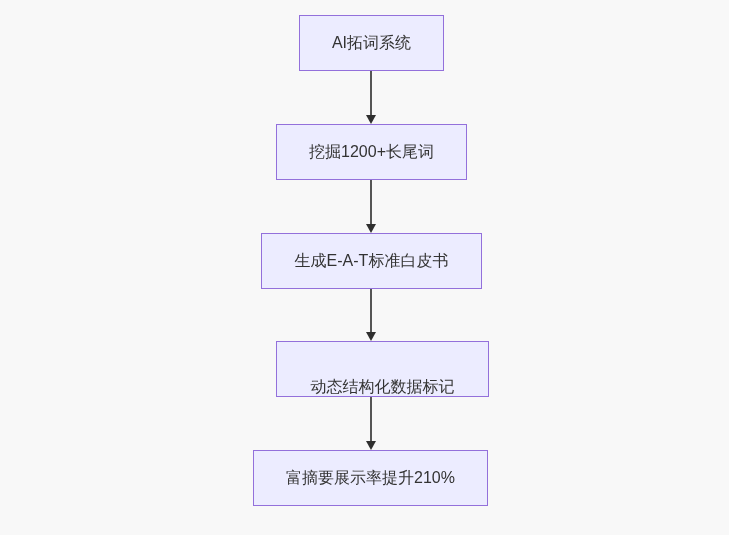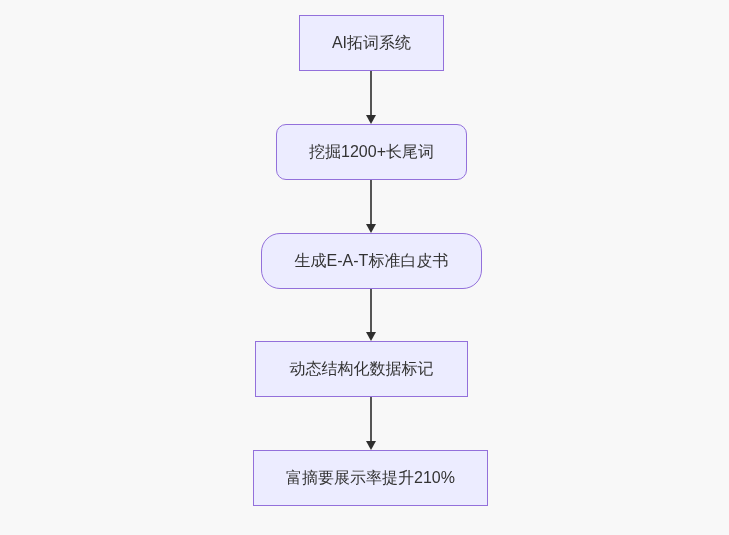--- a/index.html
+++ b/index.html
@@ -51,23 +51,23 @@
   }
   .arrow .head{
     width:0;
     height:0;
     border-left:5px solid transparent;
     border-right:5px solid transparent;
     border-top:9px solid var(--arrow-head);
   }
   
   .n1{left:299px;top:15px;width:145px;height:56px;}
-  .n2{left:276px;top:124px;width:191px;height:56px;border-radius:10px;}
-  .n3{left:261px;top:233px;width:221px;height:56px;border-radius:19px;}
-  .n4{left:255px;top:341px;width:213px;height:56px;}
+  .n2{left:276px;top:124px;width:191px;height:56px;}
+  .n3{left:261px;top:233px;width:221px;height:56px;}
+  .n4{left:276px;top:341px;width:213px;height:56px;align-items:flex-end;}
   .n5{left:253px;top:450px;width:235px;height:56px;text-align:right;}
   
   .a1{left:365px;top:71px;height:53px;}
   .a2{left:365px;top:180px;height:53px;}
   .a3{left:365px;top:289px;height:52px;}
   .a4{left:365px;top:397px;height:53px;}
 </style>
 </head>
 <body>
 

